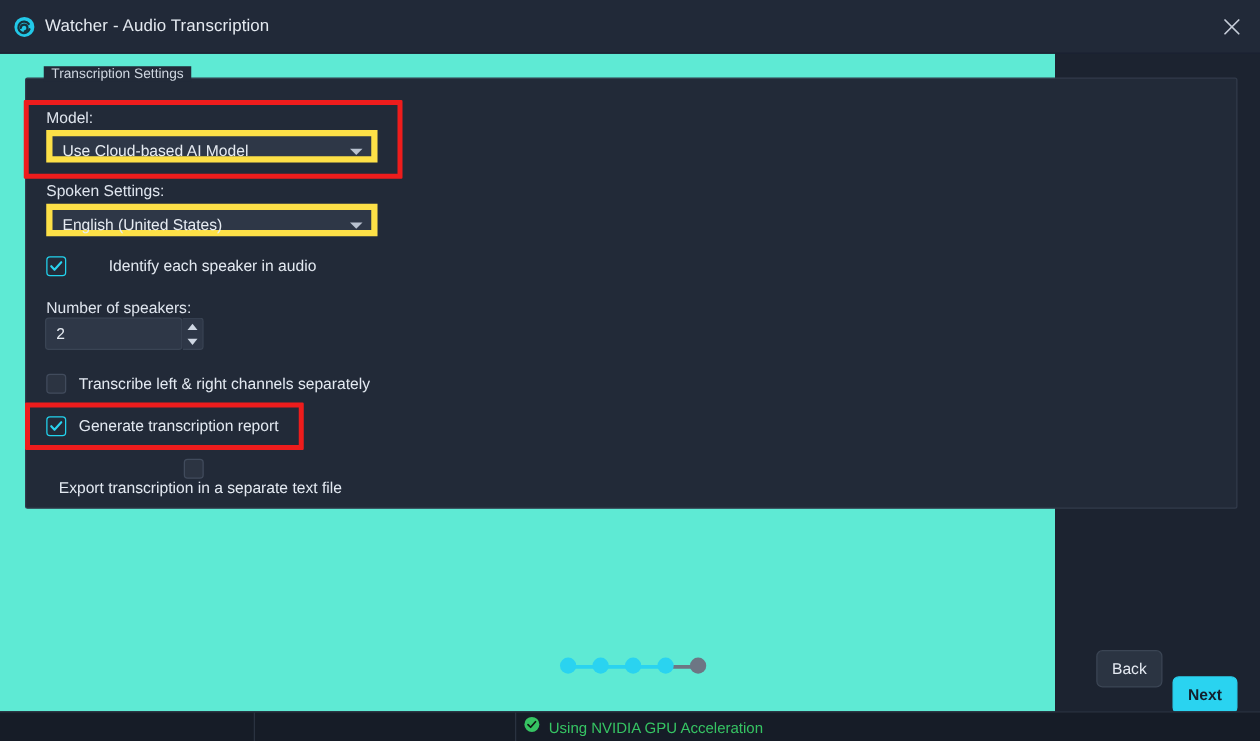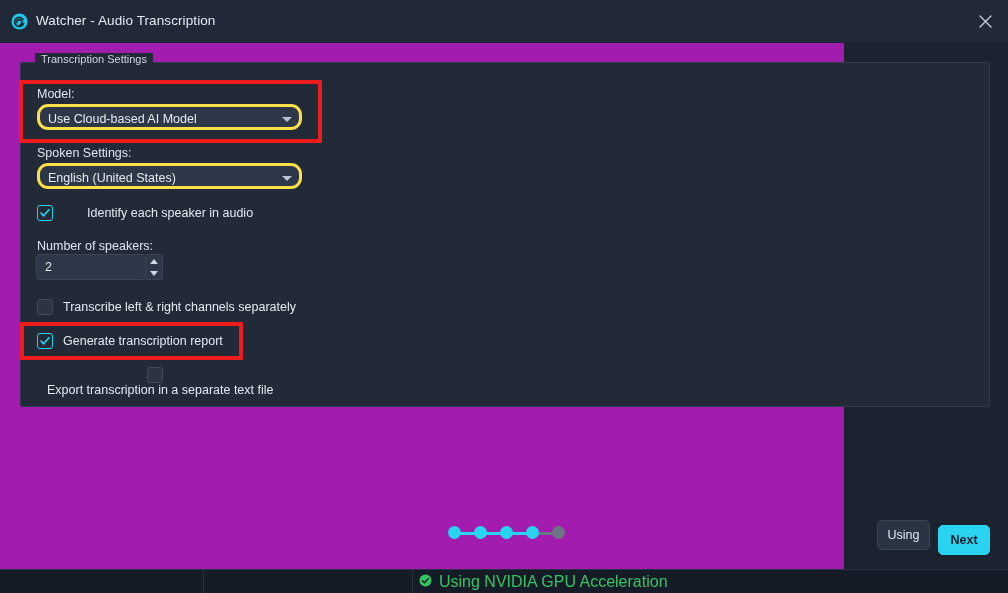--- a/index.html
+++ b/index.html
@@ -5,21 +5,21 @@
   * { box-sizing: border-box; margin: 0; padding: 0; }
   html, body {
     width: 1008px; height: 593px;
     background: #1c2330;
     font-family: "Liberation Sans", sans-serif;
     overflow: hidden;
   }
   #app {
     position: relative;
     width: 844px; height: 593px;
-    background: #a21caf;
+    background: #5eead4;
   }
 
   
   #titlebar {
     position: absolute; left: 0; top: 0;
     width: 1008px; height: 43px;
     background: #212938;
     border-bottom: 1px solid #1a2130;
   }
   #app-icon {
@@ -65,22 +65,22 @@
     font-size: 12.5px;
     color: #dfe5ee;
     white-space: nowrap;
   }
 
   
   .combo {
     position: absolute;
     height: 26px;
     background: #2e3747;
-    border: 3px solid #fde047;
-    border-radius: 11px;
+    border: 5px solid #fde047;
+    border-radius: 0;
     cursor: pointer;
   }
   .combo .combo-value {
     position: absolute;
     left: 8px; top: 0; right: 26px;
     height: 24px; line-height: 24px;
     font-size: 12.5px;
     color: #e6ebf2;
     white-space: nowrap;
     overflow: hidden;
@@ -212,21 +212,21 @@
     cursor: pointer;
     white-space: nowrap;
   }
   #btn-back {
     left: 877px; top: 520px; width: 53px;
     background: #2b3442;
     border: 1px solid #3b4554;
     color: #e5eaf2;
   }
   #btn-next {
-    left: 938px; top: 525px; width: 52px;
+    left: 938px; top: 541px; width: 52px;
     background: #2ad3f0;
     border: 1px solid #2ad3f0;
     color: #13202c;
     font-weight: bold;
   }
 
   
   #statusbar {
     position: absolute;
     left: 0; top: 569px;
@@ -243,21 +243,21 @@
   #sb-div2 { left: 412px; }
   #gpu-status {
     position: absolute;
     left: 419px; top: 0;
     height: 24px;
     display: flex; align-items: center;
   }
   #gpu-icon { flex: 0 0 auto; display: block; }
   #gpu-text {
     margin-left: 7px;
-    font-size: 16px;
+    font-size: 12px;
     color: #36c463;
     white-space: nowrap;
   }
 </style>
 </head>
 <body>
 
 <div id="app">
 
   <div id="titlebar">
@@ -344,21 +344,21 @@
     <div class="step-line" style="left:34px; width:28px; background:#2ad3f0;"></div>
     <div class="step-line" style="left:60px; width:28px; background:#2ad3f0;"></div>
     <div class="step-line" style="left:86px; width:28px; background:#6d7684;"></div>
     <div class="step-dot done" style="left:2px;"></div>
     <div class="step-dot done" style="left:28px;"></div>
     <div class="step-dot done" style="left:54px;"></div>
     <div class="step-dot done" style="left:80px;"></div>
     <div class="step-dot todo" style="left:106px;"></div>
   </div>
 
-  <div class="btn" id="btn-back">Using</div>
+  <div class="btn" id="btn-back">Back</div>
   <div class="btn" id="btn-next">Next</div>
 
   <div id="statusbar">
     <div class="sb-div" id="sb-div1"></div>
     <div class="sb-div" id="sb-div2"></div>
     <div id="gpu-status">
       <span id="gpu-icon">
         <svg width="13" height="13" viewBox="0 0 13 13">
           <circle cx="6.5" cy="6.5" r="6" fill="#36c463"></circle>
           <path d="M3.4 6.7 L5.5 8.8 L9.4 4.4" stroke="#0f1a14" stroke-width="1.4" fill="none" stroke-linecap="round" stroke-linejoin="round"></path>

